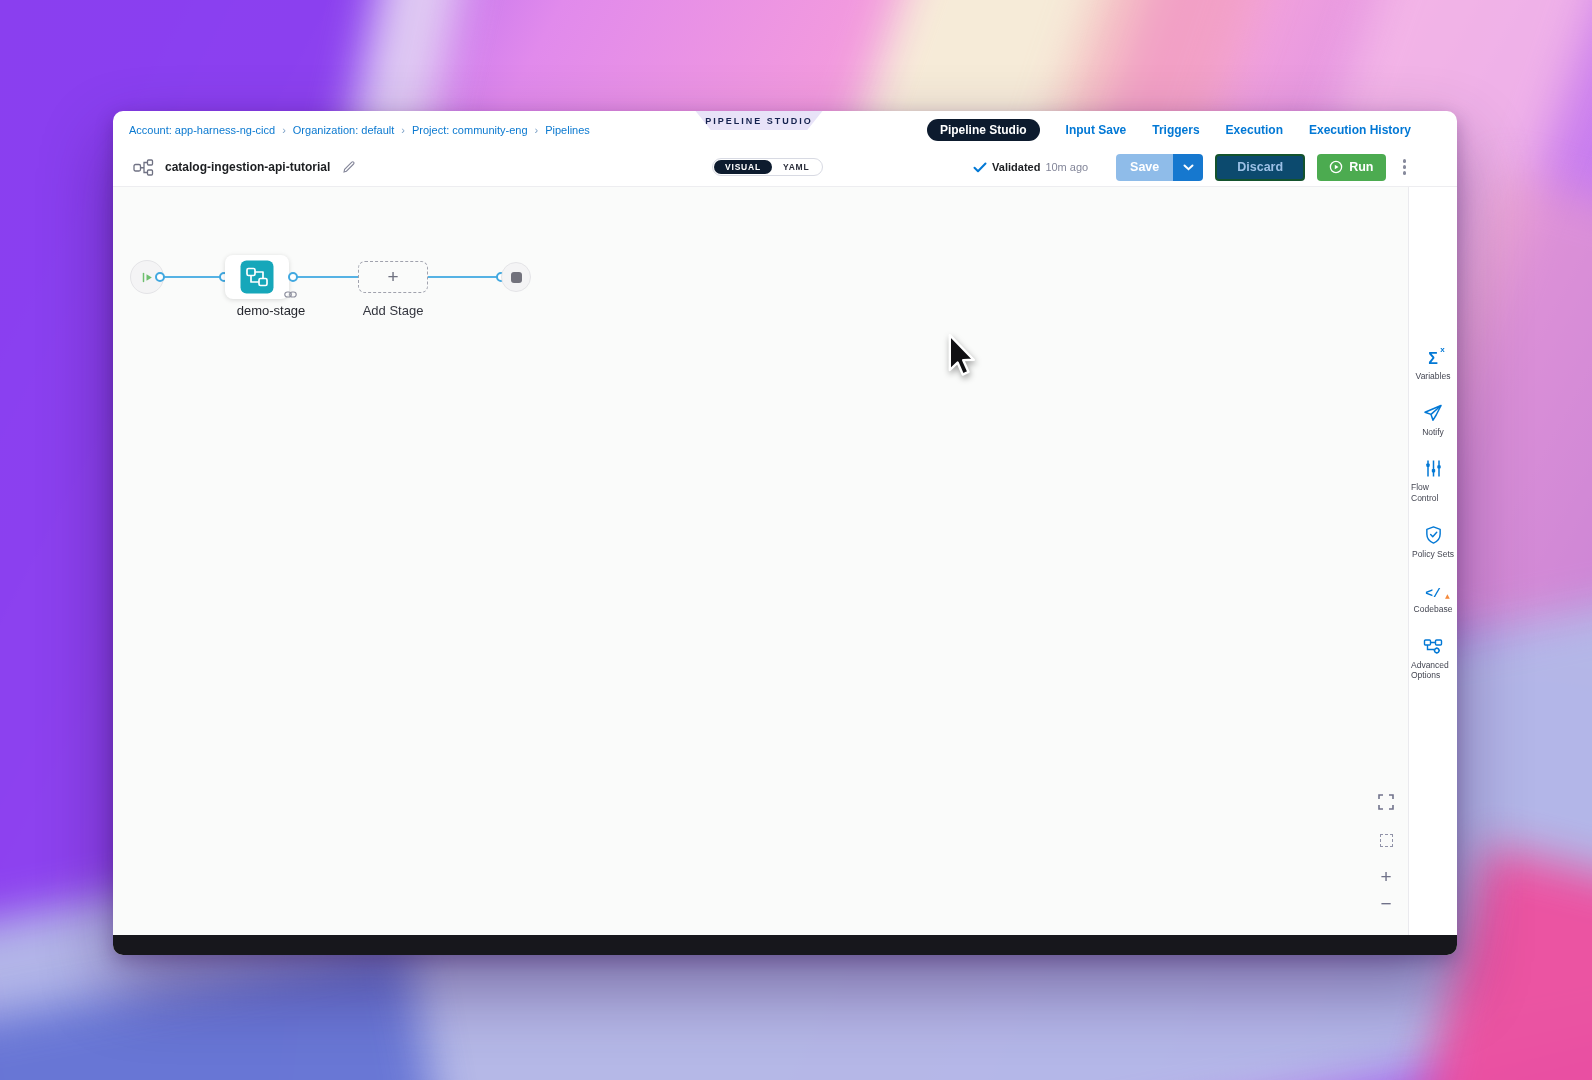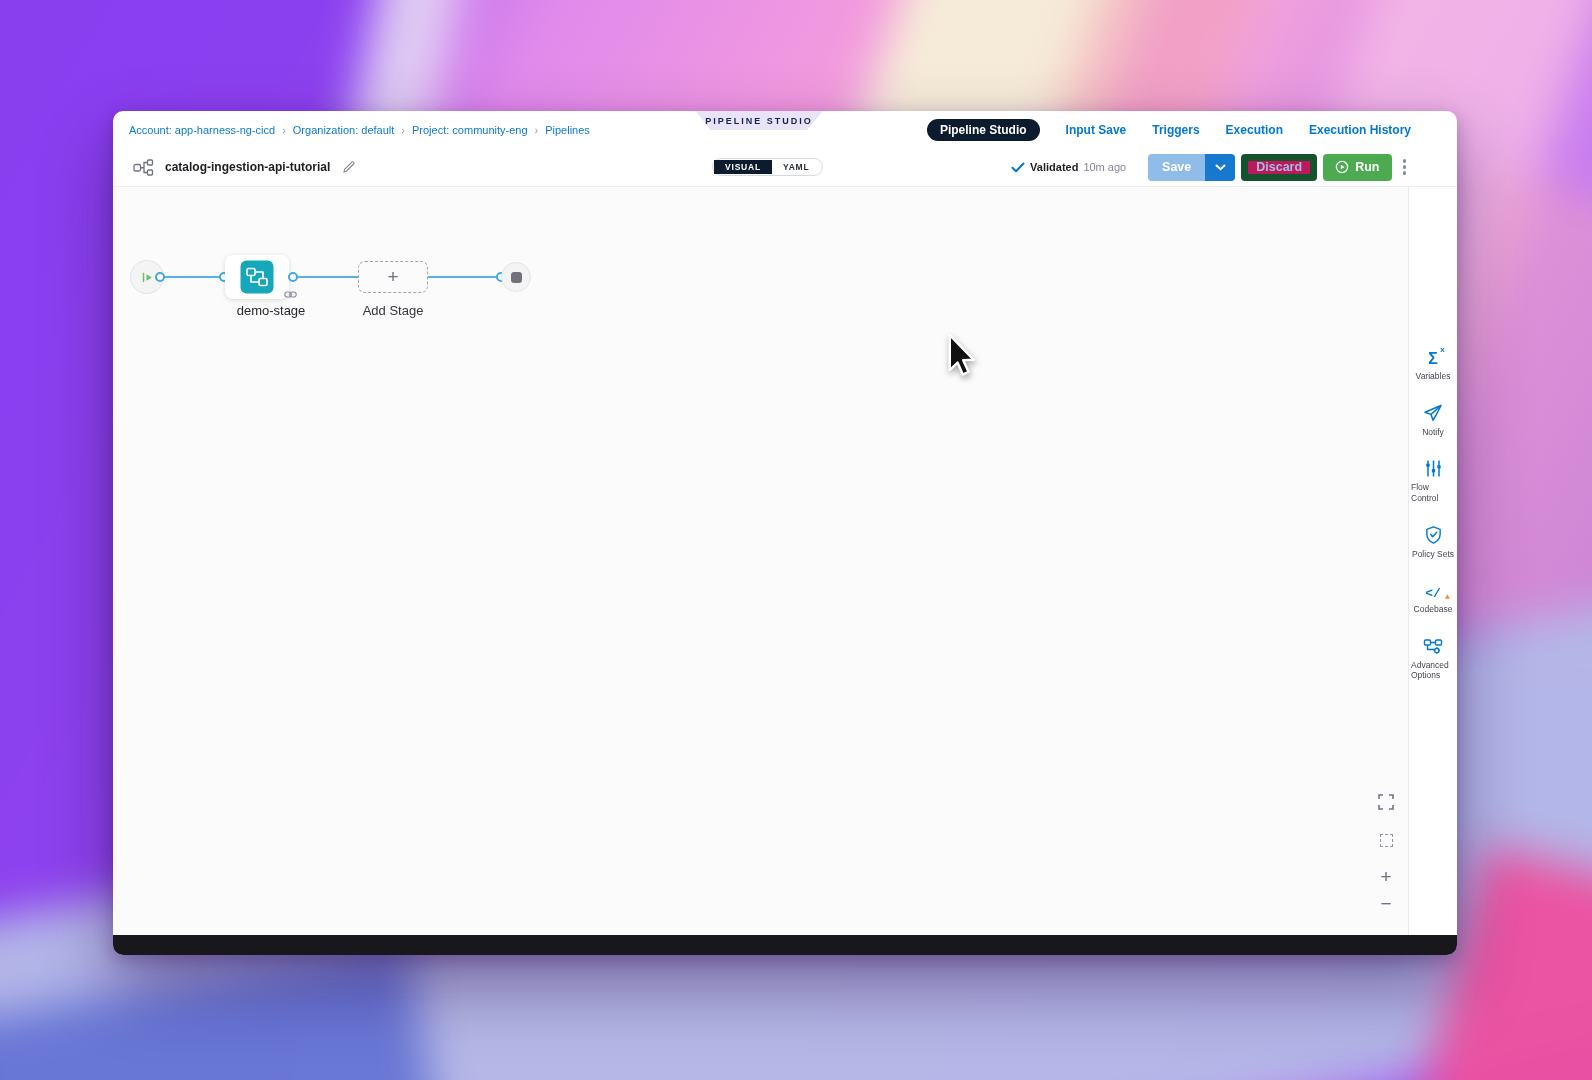--- a/index.html
+++ b/index.html
@@ -35,31 +35,31 @@
   .nav-tabs { margin-left:auto; display:flex; align-items:center; gap:26px; }
   .nav-tab { font-size:12px; font-weight:bold; color:#0278d5; cursor:pointer; white-space:nowrap; }
   .nav-tab.active { background:#0d1b2e; color:#fff; padding:4px 13px; border-radius:12px; }
 
   
   .row-toolbar { height:39px; display:flex; align-items:center; padding:0 46px 0 20px; border-bottom:1px solid #ededf0; position:relative; }
   .pipe-title { font-size:12px; font-weight:bold; color:#1c1e21; margin-left:10px; }
   .pencil-btn { margin-left:12px; display:flex; cursor:pointer; }
   .view-toggle { position:absolute; left:599px; top:50%; transform:translateY(-50%);
     display:flex; align-items:center; border:1px solid #d8dae3; border-radius:10px; background:#fff; height:18px; padding:1px; }
-  .seg { font-size:8.5px; font-weight:bold; letter-spacing:.8px; padding:2px 11px; border-radius:0; color:#2a2d3a; cursor:pointer; }
+  .seg { font-size:8.5px; font-weight:bold; letter-spacing:.8px; padding:2px 11px; border-radius:7px; color:#2a2d3a; cursor:pointer; }
   .seg.active { background:#0d1b2e; color:#fff; }
-  .tb-right { margin-left:auto; display:flex; align-items:center; gap:6px; }
+  .tb-right { margin-left:auto; display:flex; align-items:center; gap:12px; }
   .validated { display:flex; align-items:center; gap:5px; cursor:pointer; }
   .validated .v-label { font-size:11px; font-weight:bold; color:#1c1e21; }
   .validated .v-time { font-size:11px; color:#838699; }
   .save-split { display:flex;padding-left:16px; }
   .btn { height:27px; display:flex; align-items:center; justify-content:center; font-size:12.5px; font-weight:bold; border-radius:4px; cursor:pointer; }
   .btn-save { width:57px; background:#8fbce9; color:#fff; border-radius:4px 0 0 4px; }
   .btn-save-caret { width:30px; height:27px; background:#1678cf; border-radius:0 4px 4px 0; display:flex; align-items:center; justify-content:center; cursor:pointer; }
-  .btn-discard { width:76px; background:#be185d; color:#9cc0e6; border:7px solid #14532d; }
+  .btn-discard { width:90px; background:#0c4a6e; color:#9cc0e6; border:2px solid #14532d; }
   .btn-run { padding:0 12px; background:#4cab50; color:#fff; gap:6px; }
   .kebab { display:flex; flex-direction:column; gap:2.5px; padding:4px 5px; cursor:pointer; }
   .kebab i { width:3.5px; height:3.5px; border-radius:50%; background:#878a9c; }
 
   
   .row-body { height:748px; display:flex; }
   .canvas { flex:1; background:#fafbfa; position:relative; border-radius:0 0 0 0; }
 
   .edge { position:absolute; height:2px; background:#55b2e4; top:89px; }
   .node-dot { position:absolute; width:10px; height:10px; border-radius:50%; background:#fff; border:2px solid #41a8e0; top:85px; }

